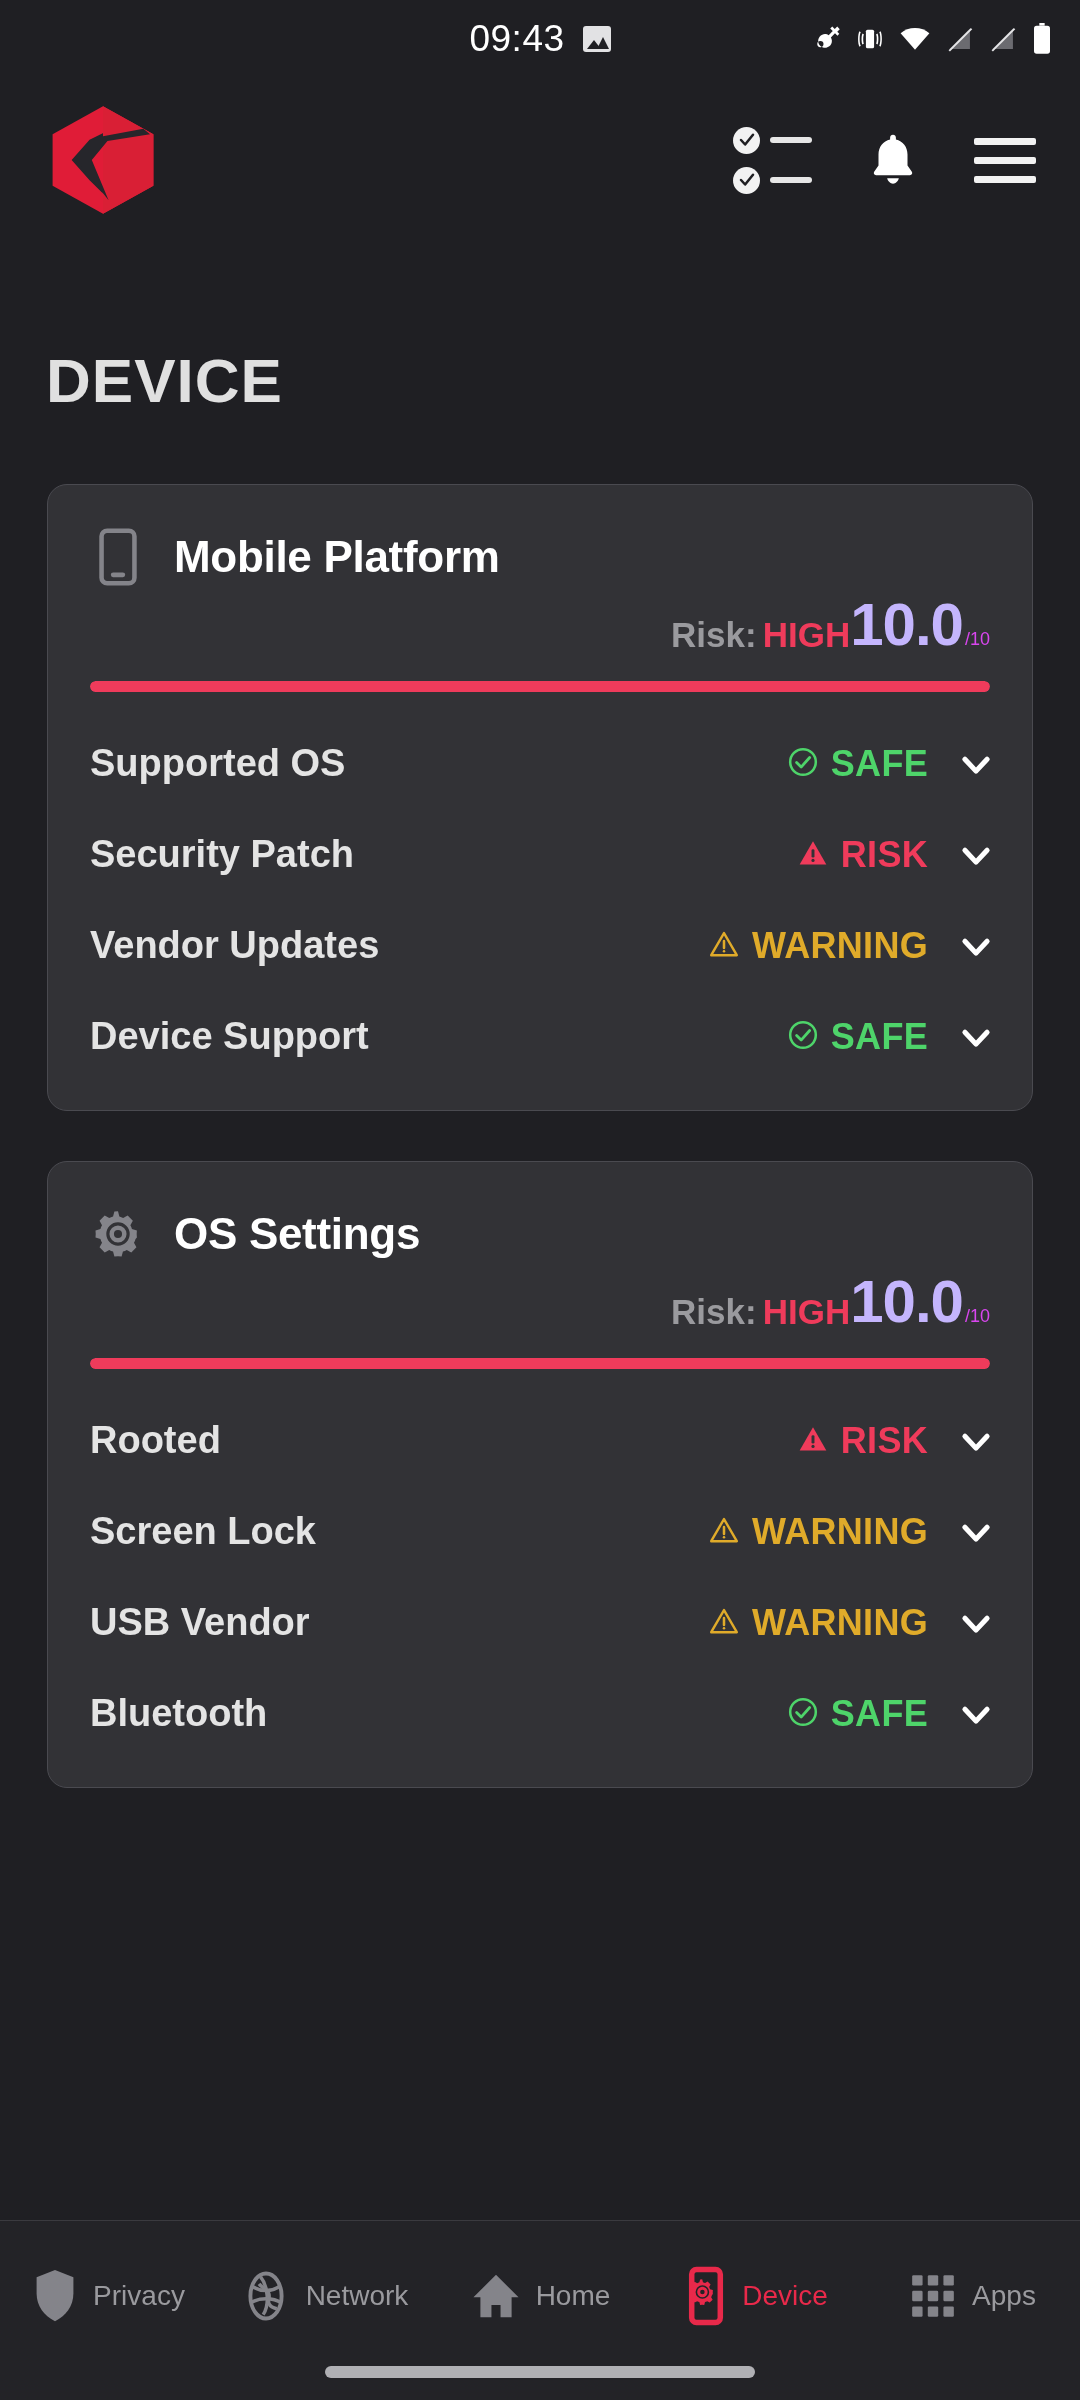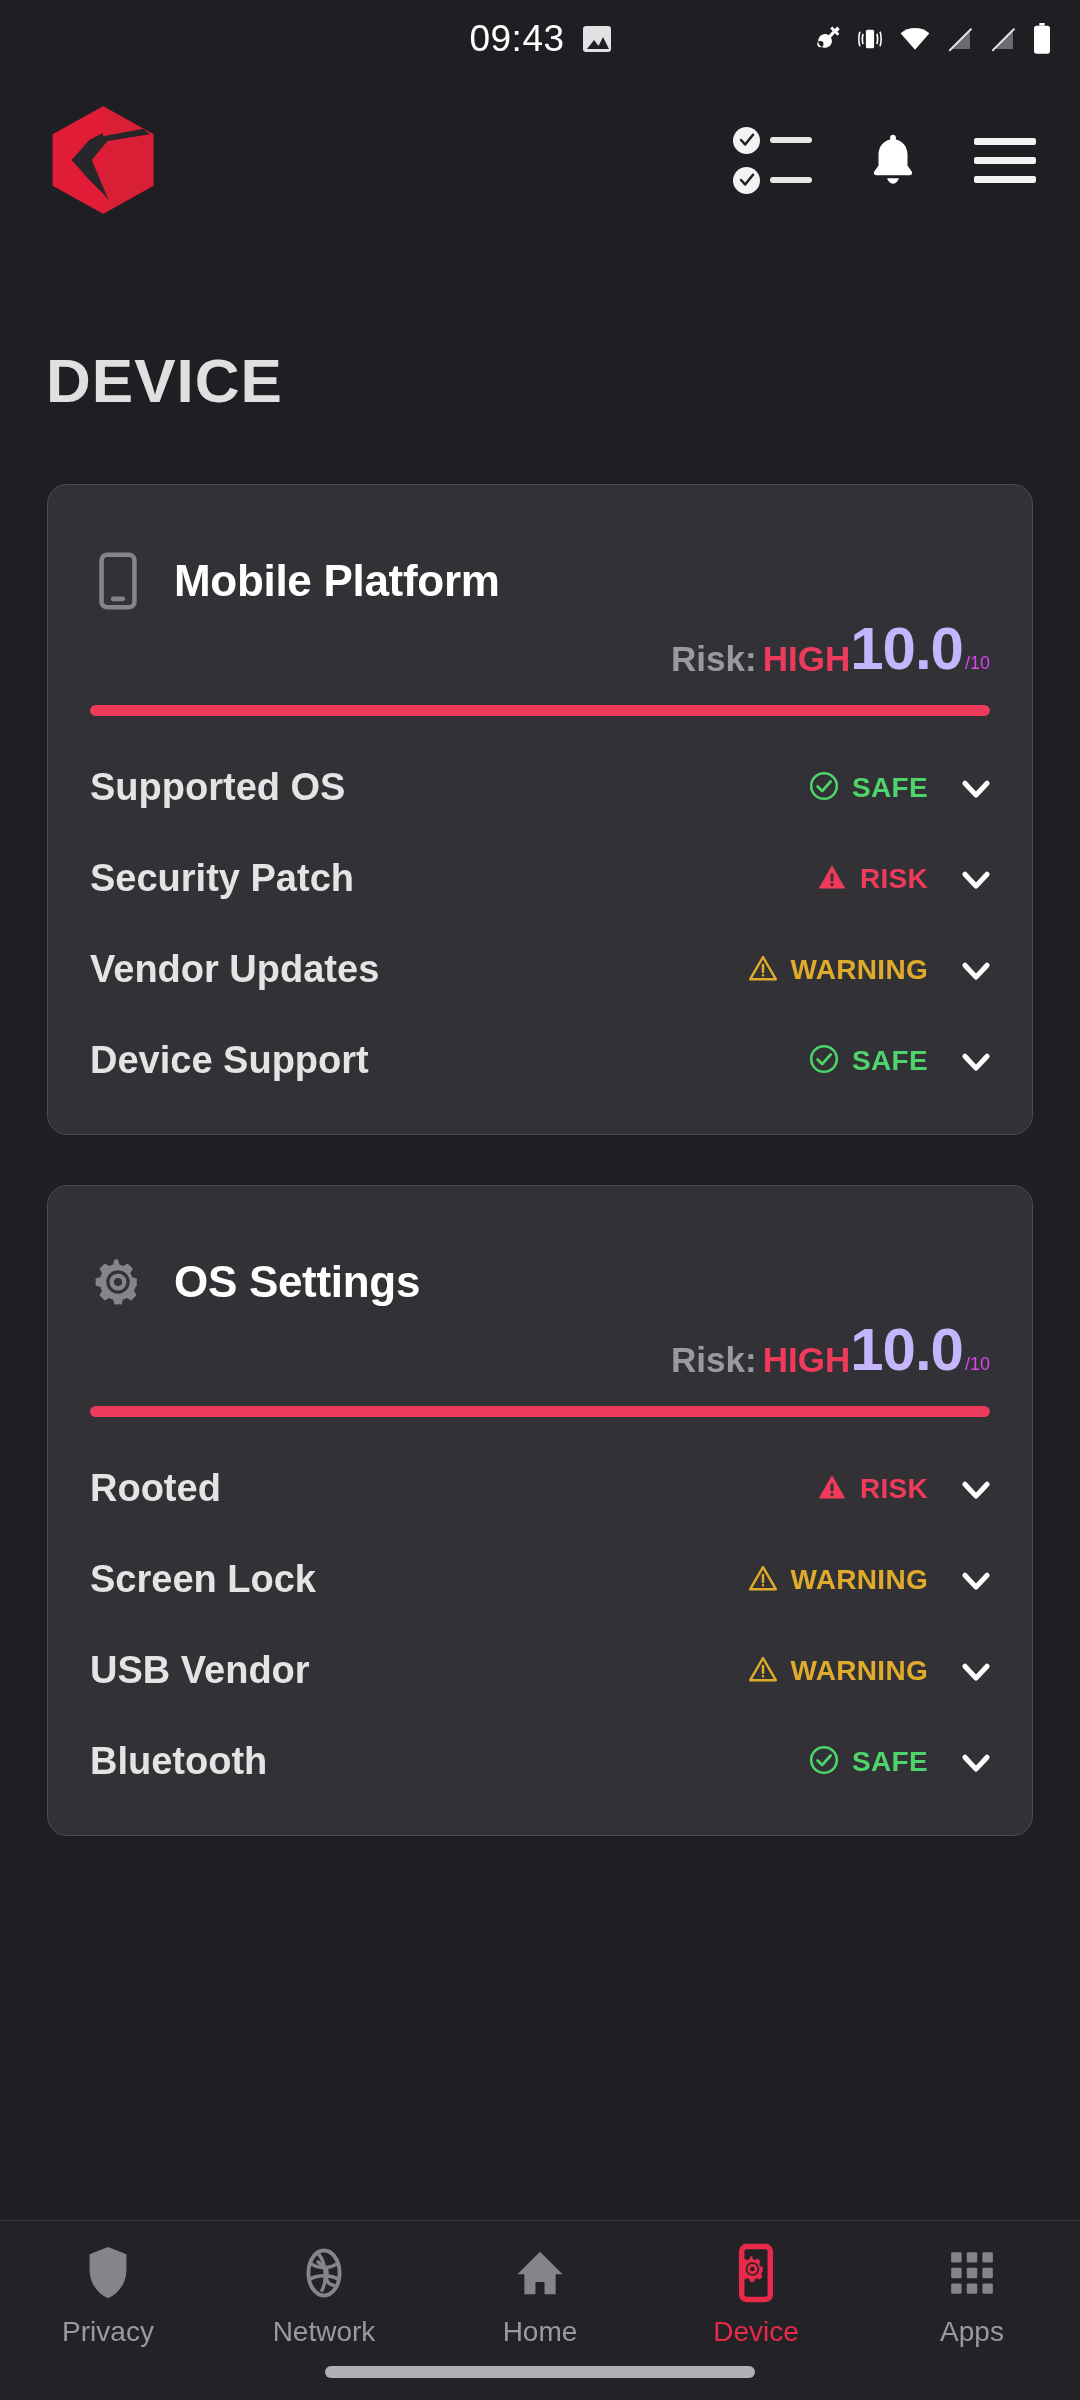--- a/index.html
+++ b/index.html
@@ -74,21 +74,21 @@
   }
 
   
   .content{ position:absolute; top:484px; left:0; width:1080px; }
 
   .card{
     margin:0 47px 50px 47px;
     background:#323236;
     border:1px solid #4a4a50;
     border-radius:20px;
-    padding:64px 0 28px 0;
+    padding:40px 0 28px 0;
   }
   .card-head{ padding:0 42px; }
   .card-title-row{ display:flex; align-items:center; gap:28px; }
   .card-icon{ width:56px; height:64px; display:flex; align-items:center; justify-content:center; }
   .card-title{ font-size:44px; font-weight:700; color:#ffffff; letter-spacing:-0.3px; }
 
   .card-meta{
     display:flex; align-items:flex-end; justify-content:flex-end;
     margin-top:6px;
   }
@@ -105,31 +105,31 @@
   .progress-fill{ height:100%; border-radius:6px; }
 
   .rows{ margin-top:26px; }
   .row{
     display:flex; align-items:center; justify-content:space-between;
     padding:24px 36px 24px 42px;
   }
   .row-label{ font-size:38px; font-weight:700; color:#e4e4e4; }
   .row-right{ display:flex; align-items:center; gap:28px; }
   .status{ display:flex; align-items:center; gap:12px; }
-  .status-text{ font-size:28px; font-weight:700; letter-spacing:0.3px; }
+  .status-text{ font-size:36px; font-weight:700; letter-spacing:0.3px; }
   .chev{ width:40px;height:40px;display:flex;align-items:center;justify-content:center; }
 
   
   .bottomnav{
     position:absolute; bottom:0; left:0; width:1080px; height:180px;
     background:#232327; border-top:1px solid #3a3a3f;
   }
   .nav-items{ display:flex; height:136px; }
   .nav-item{
-    flex:1; display:flex; flex-direction:column; align-items:center;
+    flex:1; display:flex; flex-direction:row; align-items:center;
     justify-content:center; gap:14px; padding-top:14px;
   }
   .nav-icon{ height:58px; display:flex; align-items:center; justify-content:center; }
   .nav-label{ font-size:28px; color:#9a9a9e; }
   .nav-item.active .nav-label{ color:#e8294a; }
   .gesture-bar{
     position:absolute; bottom:22px; left:50%; transform:translateX(-50%);
     width:430px; height:12px; border-radius:6px; background:#b0b0b4;
   }
 </style>

